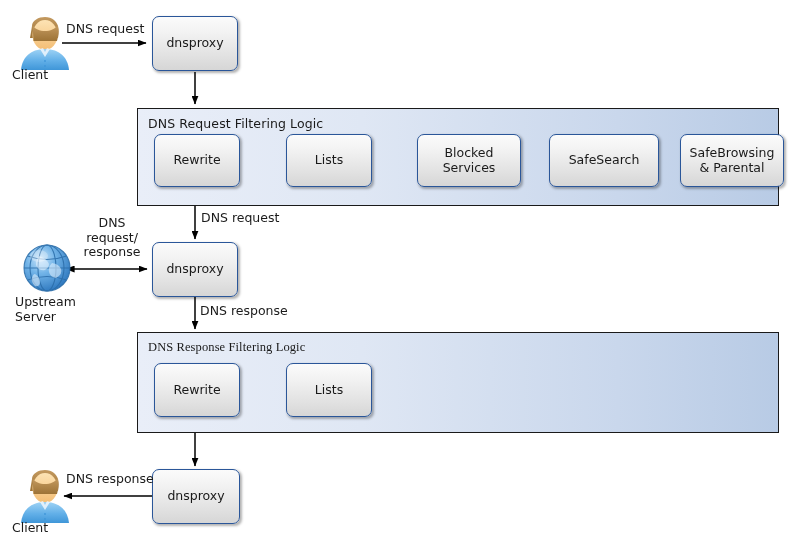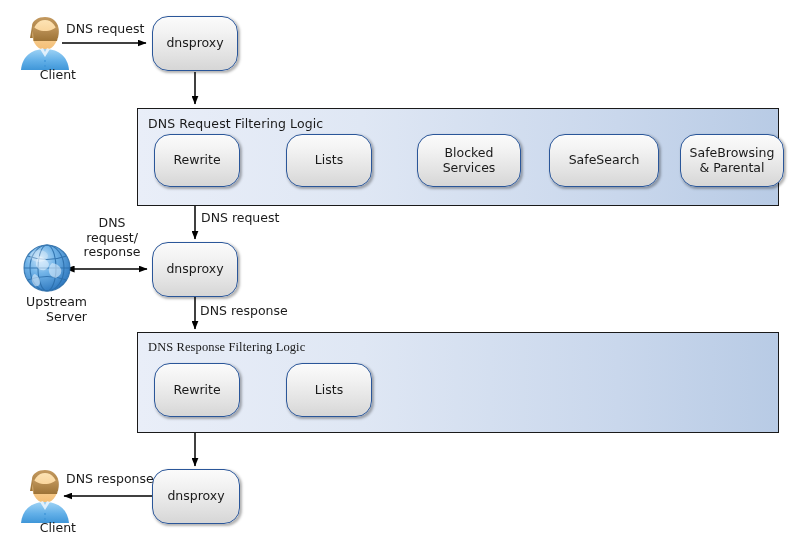--- a/index.html
+++ b/index.html
@@ -43,39 +43,39 @@
     color: #1a1a1a;
     white-space: nowrap;
     letter-spacing: 0.1px;
   }
 
   
   .node {
     position: absolute;
     box-sizing: border-box;
     border: 1.5px solid #2a5699;
-    border-radius: 16px;
+    border-radius: 7px;
     background: linear-gradient(to bottom, #fbfbfb 0%, #f2f2f2 30%, #e2e2e2 72%, #d6d6d6 100%);
     box-shadow: 1.5px 1.5px 2.5px rgba(0,0,0,0.30);
     display: flex;
     align-items: center;
     justify-content: center;
     text-align: center;
     font-size: 12.5px;
     color: #1a1a1a;
     line-height: 1.18;
     padding: 0 3px;
   }
   .node span { display: block; white-space: pre-line; }
 
   
   .actor {
     position: absolute;
     width: 64px;
-    text-align: right;
+    text-align: left;
   }
   .actor-label {
     font-size: 12.5px;
     color: #1a1a1a;
     line-height: 1.16;
     white-space: pre-line;
     margin-top: 2px;
   }
 
   
@@ -180,21 +180,21 @@
       <path d="M 22 35 L 27 43 L 32 35 L 29 34 L 27 38 L 25 34 Z" fill="#eef6fd" opacity="0.85"></path>
       <circle cx="27" cy="47" r="0.9" fill="#3f96d8"></circle>
       <circle cx="27" cy="52" r="0.9" fill="#3f96d8"></circle>
     </g>
   </svg>
 
   <div class="actor" style="left:12px; top:66px;">
     <div class="actor-label">Client</div>
   </div>
 
-  <div class="actor" style="left:15px; top:293px;margin-left:8px;">
+  <div class="actor" style="left:15px; top:293px;">
     <div class="actor-label">Upstream
 Server</div>
   </div>
 
   <div class="actor" style="left:12px; top:519px;">
     <div class="actor-label">Client</div>
   </div>
 
   <div class="node" style="left:152px; top:16px; width:86px; height:55px;">
     <span>dnsproxy</span>

